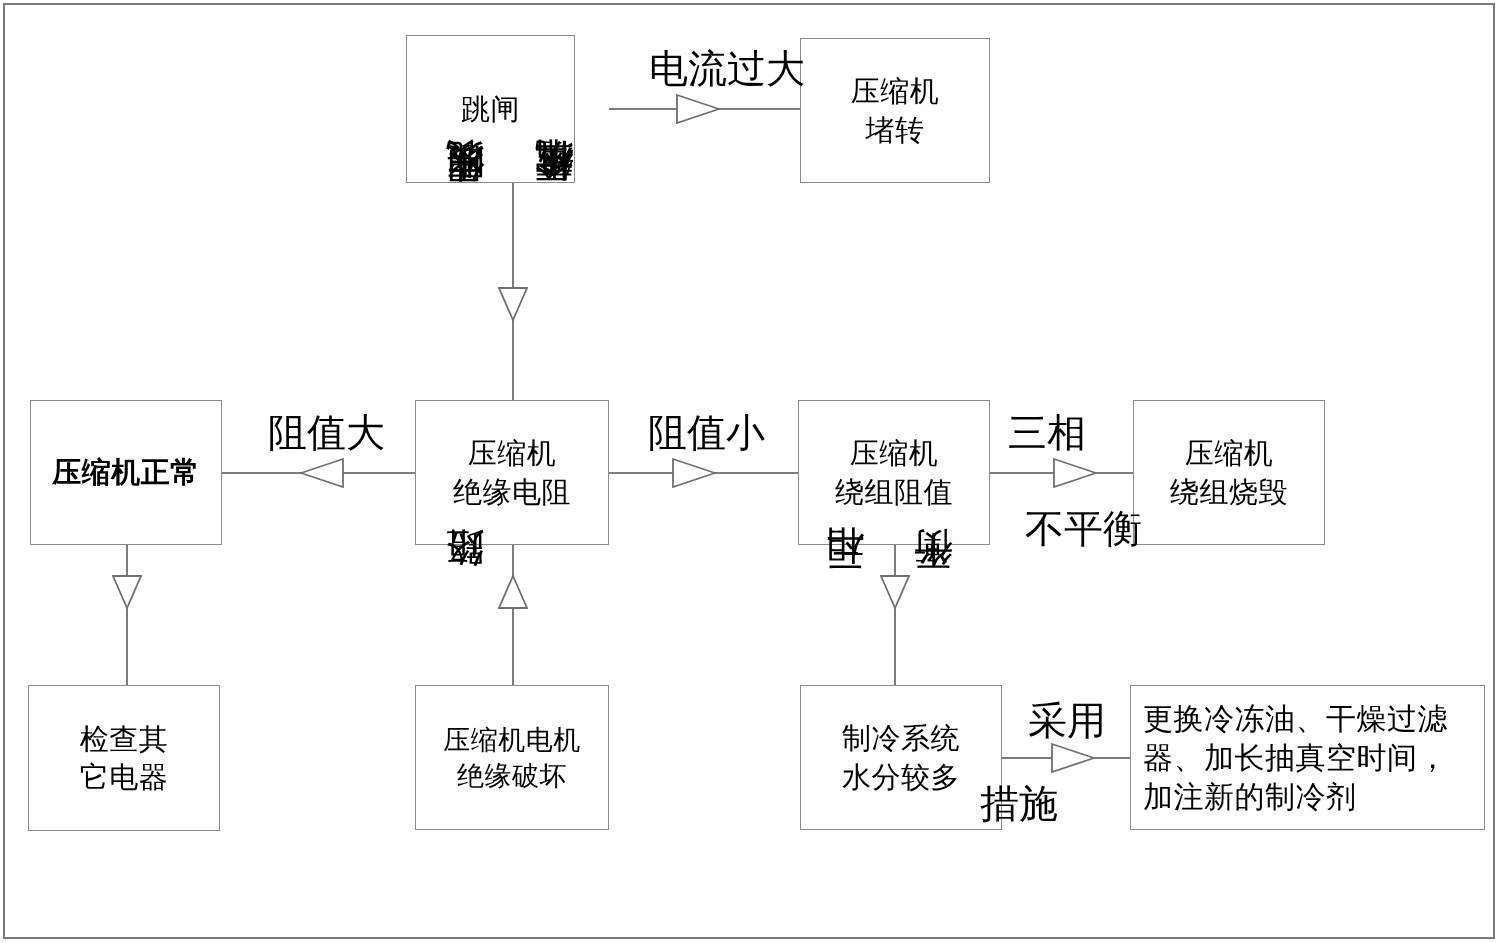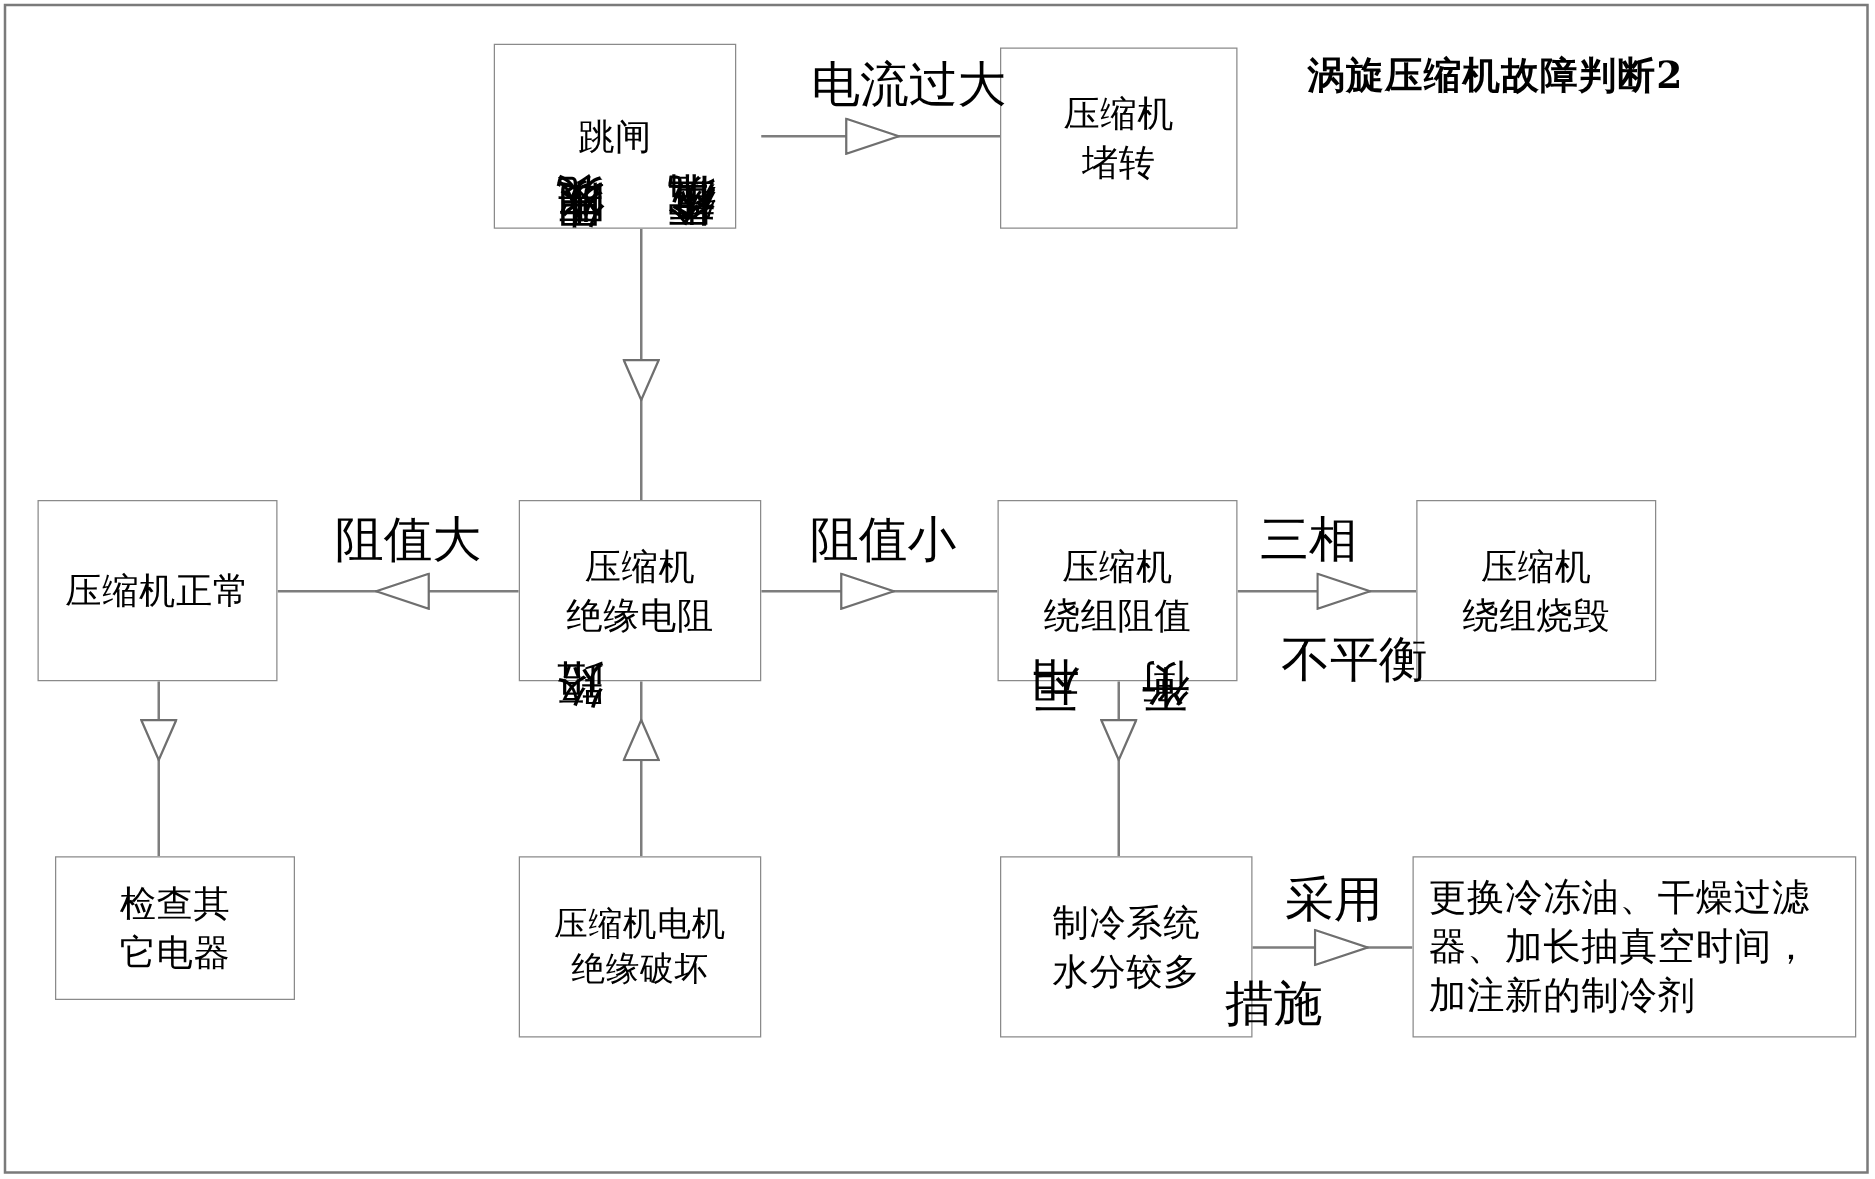--- a/index.html
+++ b/index.html
@@ -143,31 +143,31 @@
           <polygon points="1,33 29,33 15,1" fill="#ffffff" stroke="#6f6f6f" stroke-width="1.8" stroke-linejoin="miter"></polygon>
         </svg></div>
       <div class="arrow" style="left: 880px; top: 575px;"><svg width="30" height="34" viewBox="0 0 30 34" xmlns="http://www.w3.org/2000/svg">
           <polygon points="1,1 29,1 15,33" fill="#ffffff" stroke="#6f6f6f" stroke-width="1.8" stroke-linejoin="miter"></polygon>
         </svg></div>
       <div class="arrow" style="left: 1051px; top: 743px;"><svg width="44" height="30" viewBox="0 0 44 30" xmlns="http://www.w3.org/2000/svg">
           <polygon points="1,1 43,15 1,29" fill="#ffffff" stroke="#6f6f6f" stroke-width="1.8" stroke-linejoin="miter"></polygon>
         </svg></div>
     </div>
   <div id="nodes-layer">
-      <div class="node" style="left: 395px; top: 35px; width: 194px; height: 148px;"><span>跳闸</span></div>
+      <div class="node" style="left: 406px; top: 35px; width: 169px; height: 148px; font-family: Liberation Serif, serif;"><span>跳闸</span></div>
       <div class="node" style="left: 800px; top: 38px; width: 190px; height: 145px;"><span>压缩机
 堵转</span></div>
-      <div class="node" style="left: 30px; top: 400px; width: 192px; height: 145px;"><span>压缩机正常</span></div>
+      <div class="node" style="left: 30px; top: 400px; width: 192px; height: 145px; font-weight: bold;"><span>压缩机正常</span></div>
       <div class="node" style="left: 415px; top: 400px; width: 194px; height: 145px;"><span>压缩机
 绝缘电阻</span></div>
       <div class="node" style="left: 798px; top: 400px; width: 192px; height: 145px;"><span>压缩机
 绕组阻值</span></div>
       <div class="node" style="left: 1133px; top: 400px; width: 192px; height: 145px;"><span>压缩机
 绕组烧毁</span></div>
-      <div class="node" style="left: 44px; top: 685px; width: 192px; height: 115px; align-items: center;"><span>检查其
+      <div class="node" style="left: 28px; top: 685px; width: 192px; height: 146px; align-items: center;"><span>检查其
 它电器</span></div>
       <div class="node small-text" style="left: 415px; top: 685px; width: 194px; height: 145px; text-align: center;"><span>压缩机电机
 绝缘破坏</span></div>
       <div class="node" style="left: 800px; top: 685px; width: 202px; height: 145px;"><span>制冷系统
 水分较多</span></div>
       <div class="node wide-text" style="left: 1130px; top: 685px; width: 355px; height: 145px;"><span>更换冷冻油、干燥过滤
 器、加长抽真空时间，
 加注新的制冷剂</span></div>
     </div>
   <div id="labels-layer">
@@ -178,15 +178,14 @@
       <div class="edge-label" style="left: 648px; top: 412px;">阻值小</div>
       <div class="edge-label" style="left: 1008px; top: 412px;">三相</div>
       <div class="edge-label" style="left: 1008px; top: 508px; margin-left: 17px;">不平衡</div>
       <div class="edge-label vert" style="left: 444px; top: 596px;">短路</div>
       <div class="edge-label vert" style="left: 824px; top: 596px;">三相</div>
       <div class="edge-label vert" style="left: 912px; top: 596px;">平衡</div>
       <div class="edge-label" style="left: 1028px; top: 700px;">采用</div>
       <div class="edge-label" style="left: 980px; top: 783px;">措施</div>
     </div>
 
-  <div id="diagram-title">涡旋压缩机故障判断2</div>
 
 </div>
 
 </body></html>

